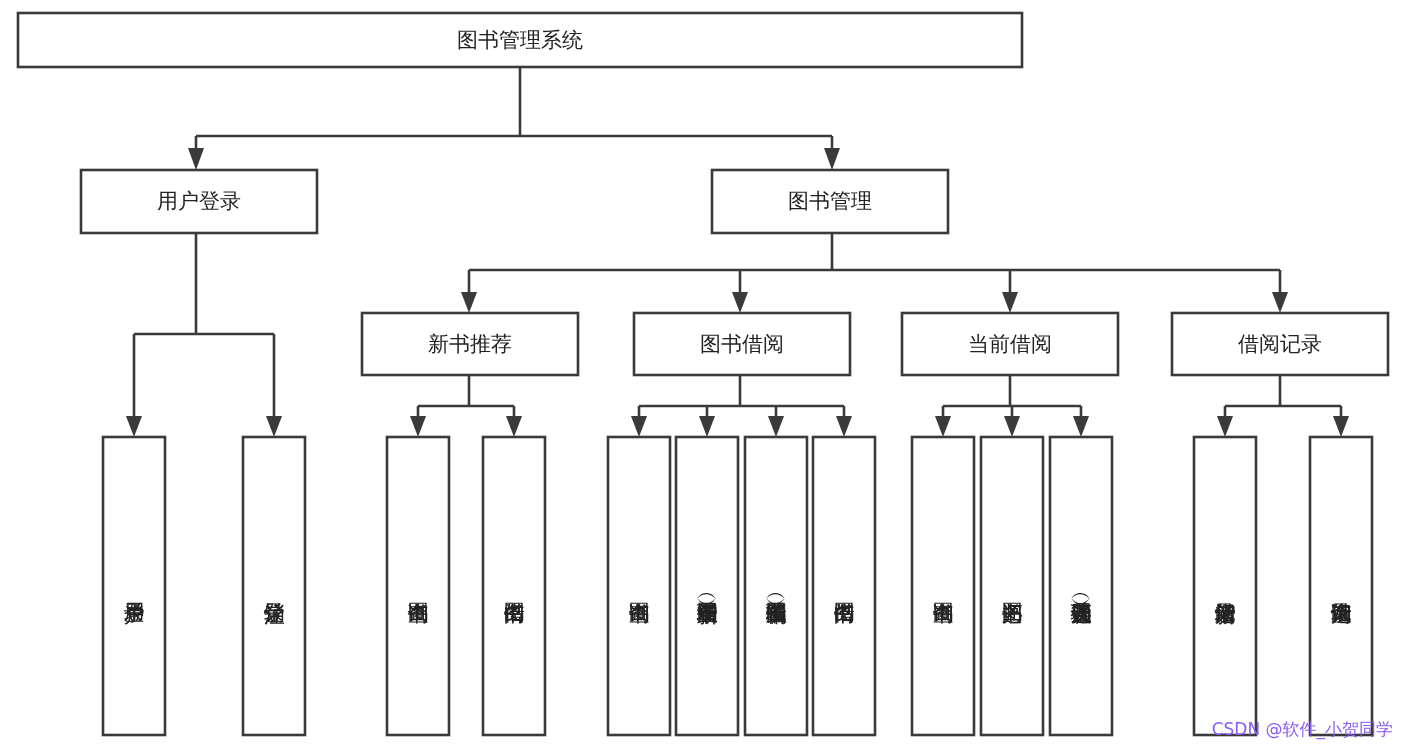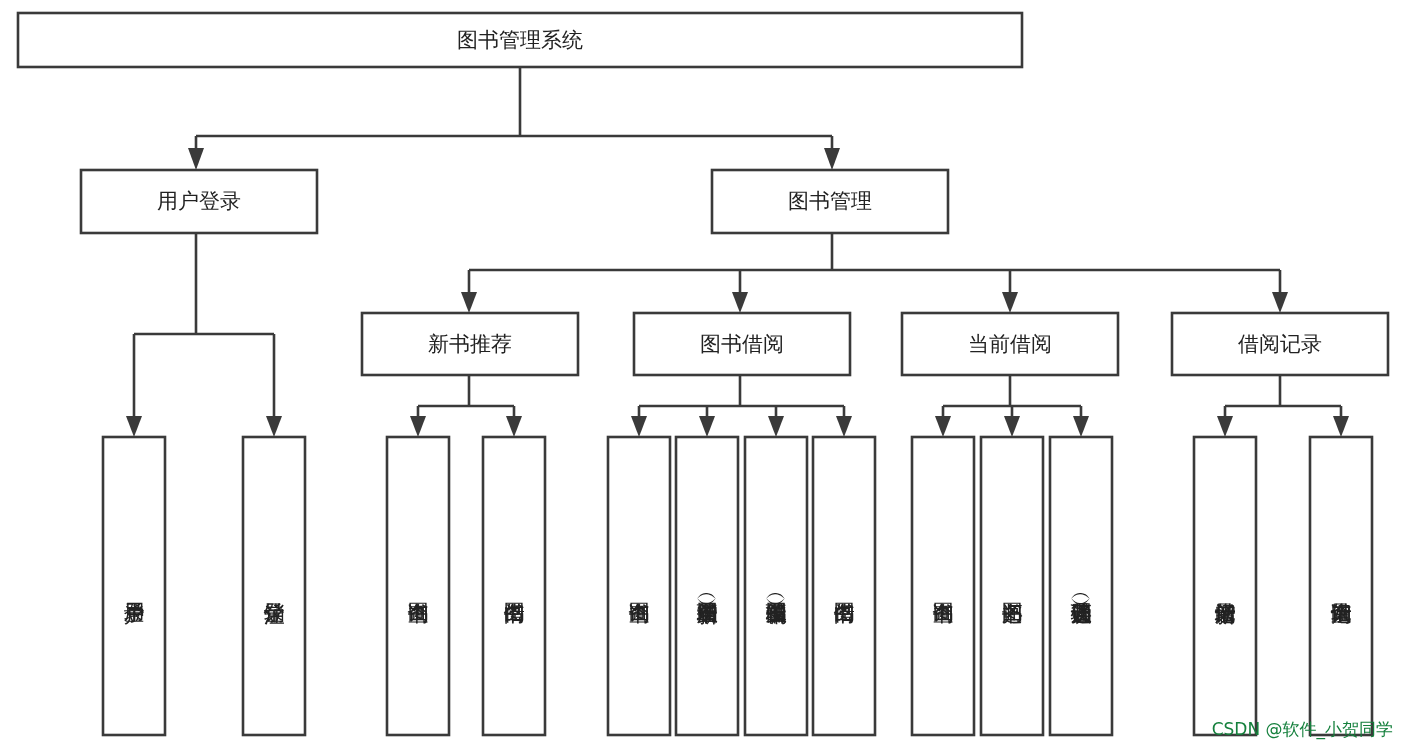--- a/index.html
+++ b/index.html
@@ -77,21 +77,21 @@
     writing-mode: vertical-rl;
     text-orientation: upright;
     white-space: nowrap;
   }
   .watermark {
     position: absolute;
     right: 12px;
     bottom: 6px;
     font-family: "DejaVu Sans", "Liberation Sans", sans-serif;
     font-size: 17px;
-    color: #15803d;
+    color: #8b5cf6;
     white-space: nowrap;
     user-select: none;
   }
 </style>
 </head>
 <body>
 
 <div id="diagram-root">
 
   <svg class="diagram-canvas" viewBox="0 0 1405 747">

